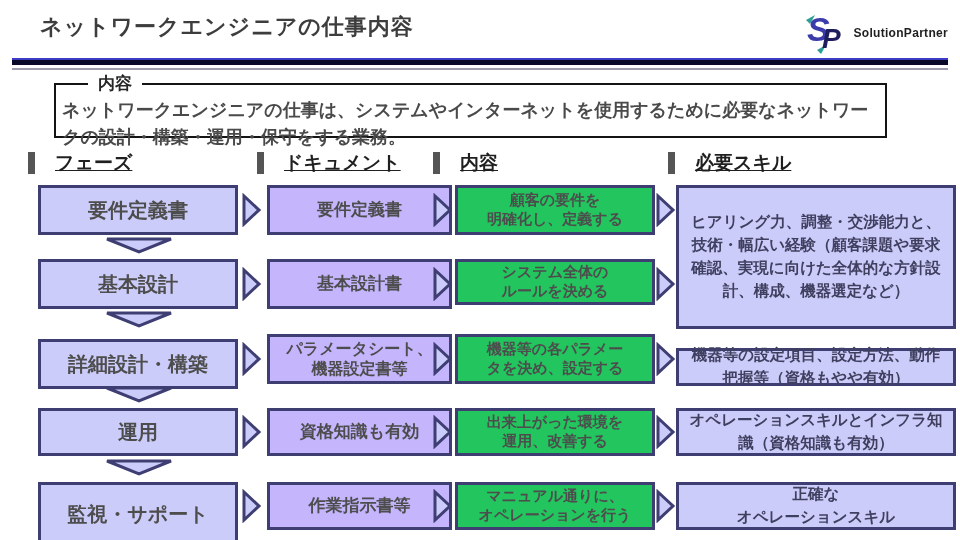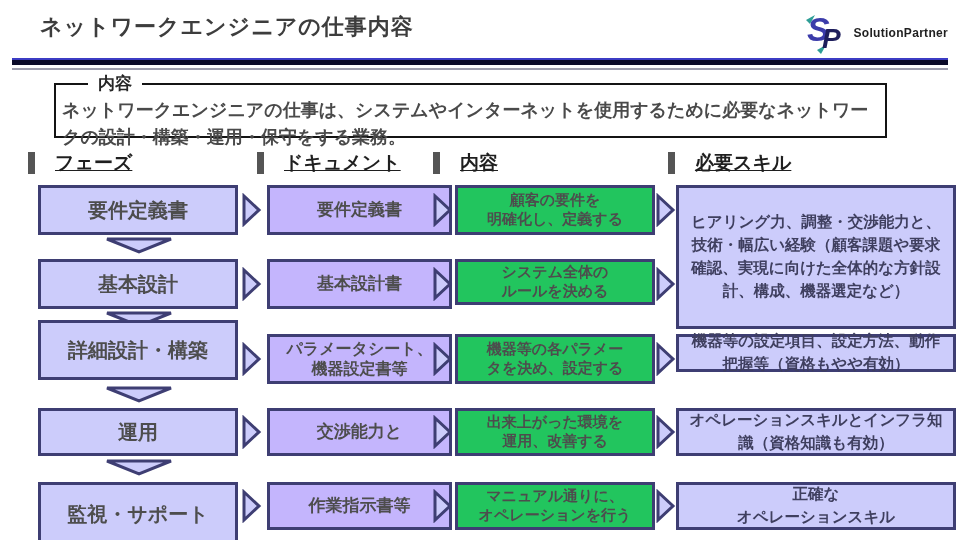--- a/index.html
+++ b/index.html
@@ -124,40 +124,40 @@
   <svg class="arrow" style="left:433px;top:267px" width="20" height="34" viewBox="0 0 20 34">
       <polygon points="2,3 17,17 2,31" fill="#ccccfb" stroke="#3e3e73" stroke-width="3"></polygon>
     </svg>
   <svg class="arrow" style="left:656px;top:267px" width="20" height="34" viewBox="0 0 20 34">
       <polygon points="2,3 17,17 2,31" fill="#ccccfb" stroke="#3e3e73" stroke-width="3"></polygon>
     </svg>
   <svg class="chev" style="left:104px;top:311px" width="70" height="17" viewBox="0 0 70 17">
       <polygon points="3,2 67,2 35,15" fill="#ccccfb" stroke="#3e3e73" stroke-width="3"></polygon>
     </svg>
 
-  <div class="box phase" style="top:320px;height:60px">詳細設計・構築</div>
+  <div class="box phase" style="top:339px;height:50px">詳細設計・構築</div>
   <div class="box doc" style="top:334px;height:50px;font-size:16px">パラメータシート、
 機器設定書等</div>
   <div class="box content" style="top:334px;height:50px">機器等の各パラメー
 タを決め、設定する</div>
   <svg class="arrow" style="left:242px;top:342px" width="20" height="34" viewBox="0 0 20 34">
       <polygon points="2,3 17,17 2,31" fill="#ccccfb" stroke="#3e3e73" stroke-width="3"></polygon>
     </svg>
   <svg class="arrow" style="left:433px;top:342px" width="20" height="34" viewBox="0 0 20 34">
       <polygon points="2,3 17,17 2,31" fill="#ccccfb" stroke="#3e3e73" stroke-width="3"></polygon>
     </svg>
   <svg class="arrow" style="left:656px;top:342px" width="20" height="34" viewBox="0 0 20 34">
       <polygon points="2,3 17,17 2,31" fill="#ccccfb" stroke="#3e3e73" stroke-width="3"></polygon>
     </svg>
   <svg class="chev" style="left:104px;top:386px" width="70" height="17" viewBox="0 0 70 17">
       <polygon points="3,2 67,2 35,15" fill="#ccccfb" stroke="#3e3e73" stroke-width="3"></polygon>
     </svg>
 
   <div class="box phase" style="top:408px;height:48px">運用</div>
-  <div class="box doc" style="top:408px;height:48px">交渉能力と</div>
+  <div class="box doc" style="top:408px;height:48px">資格知識も有効</div>
   <div class="box content" style="top:408px;height:48px">出来上がった環境を
 運用、改善する</div>
   <svg class="arrow" style="left:242px;top:415px" width="20" height="34" viewBox="0 0 20 34">
       <polygon points="2,3 17,17 2,31" fill="#ccccfb" stroke="#3e3e73" stroke-width="3"></polygon>
     </svg>
   <svg class="arrow" style="left:433px;top:415px" width="20" height="34" viewBox="0 0 20 34">
       <polygon points="2,3 17,17 2,31" fill="#ccccfb" stroke="#3e3e73" stroke-width="3"></polygon>
     </svg>
   <svg class="arrow" style="left:656px;top:415px" width="20" height="34" viewBox="0 0 20 34">
       <polygon points="2,3 17,17 2,31" fill="#ccccfb" stroke="#3e3e73" stroke-width="3"></polygon>
@@ -174,18 +174,18 @@
       <polygon points="2,3 17,17 2,31" fill="#ccccfb" stroke="#3e3e73" stroke-width="3"></polygon>
     </svg>
   <svg class="arrow" style="left:433px;top:489px" width="20" height="34" viewBox="0 0 20 34">
       <polygon points="2,3 17,17 2,31" fill="#ccccfb" stroke="#3e3e73" stroke-width="3"></polygon>
     </svg>
   <svg class="arrow" style="left:656px;top:489px" width="20" height="34" viewBox="0 0 20 34">
       <polygon points="2,3 17,17 2,31" fill="#ccccfb" stroke="#3e3e73" stroke-width="3"></polygon>
     </svg>
 
   <div class="box skill" style="top:185px;height:144px">ヒアリング力、調整・交渉能力と、技術・幅広い経験（顧客課題や要求確認、実現に向けた全体的な方針設計、構成、機器選定など）</div>
-  <div class="box skill" style="top:334px;height:38px">機器等の設定項目、設定方法、動作把握等（資格もやや有効）</div>
+  <div class="box skill" style="top:348px;height:38px">機器等の設定項目、設定方法、動作把握等（資格もやや有効）</div>
   <div class="box skill" style="top:408px;height:48px">オペレーションスキルとインフラ知識（資格知識も有効）</div>
   <div class="box skill" style="top:482px;height:48px">正確な
 オペレーションスキル</div>
 
 </div>
 
 </body></html>

